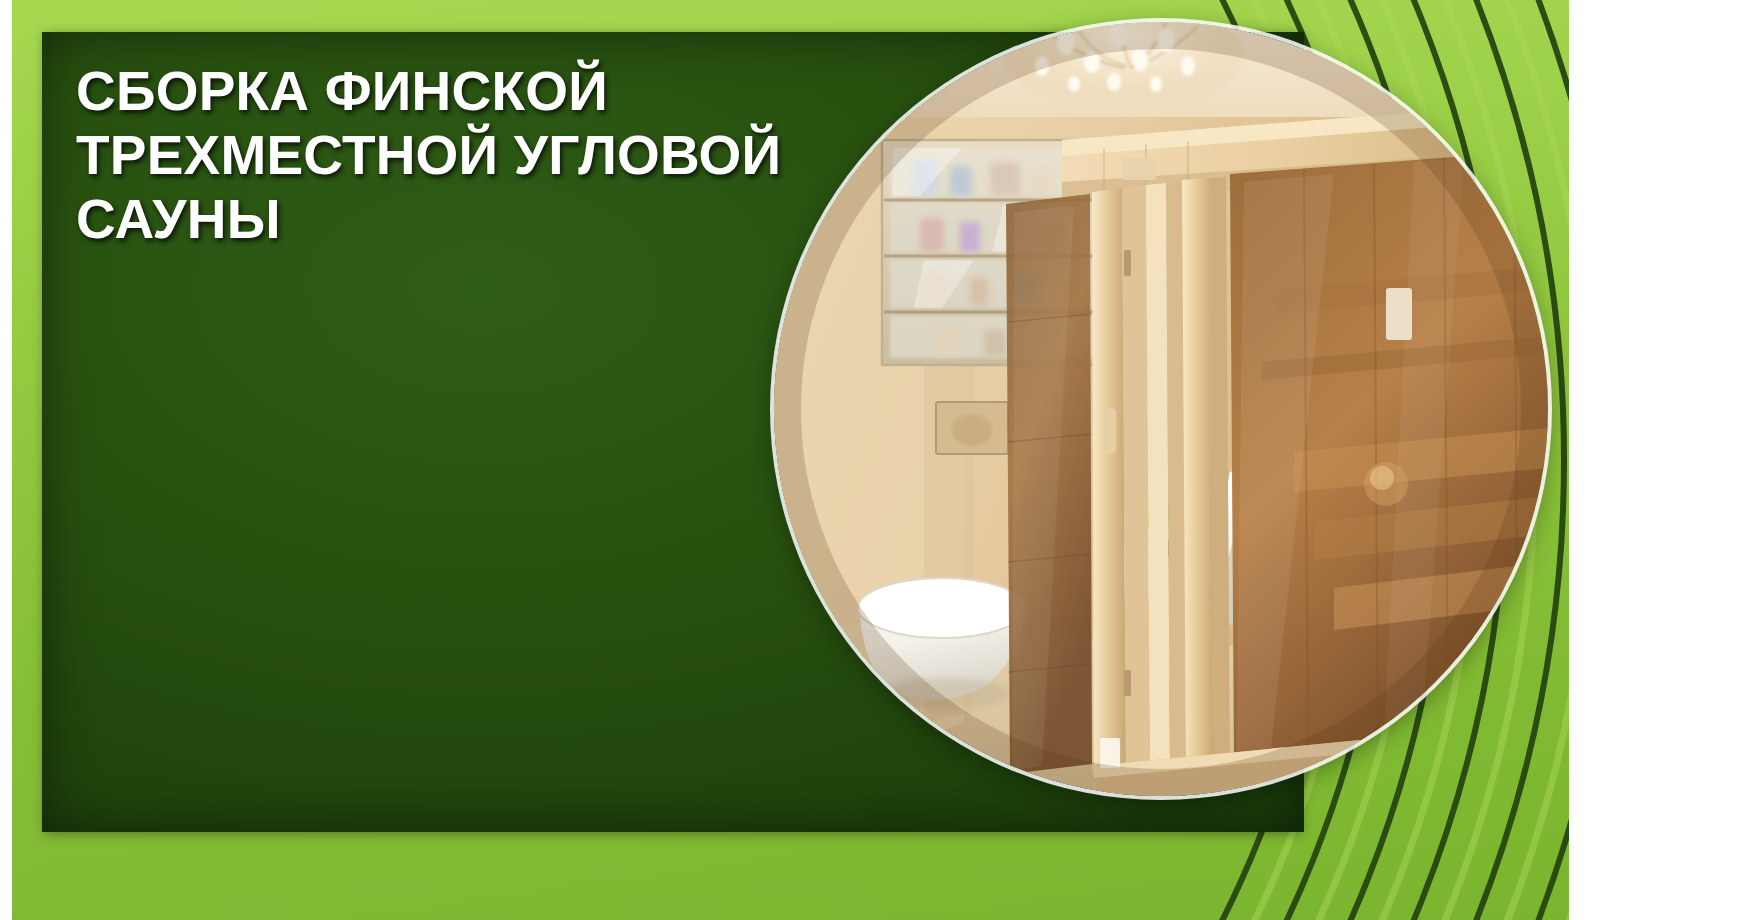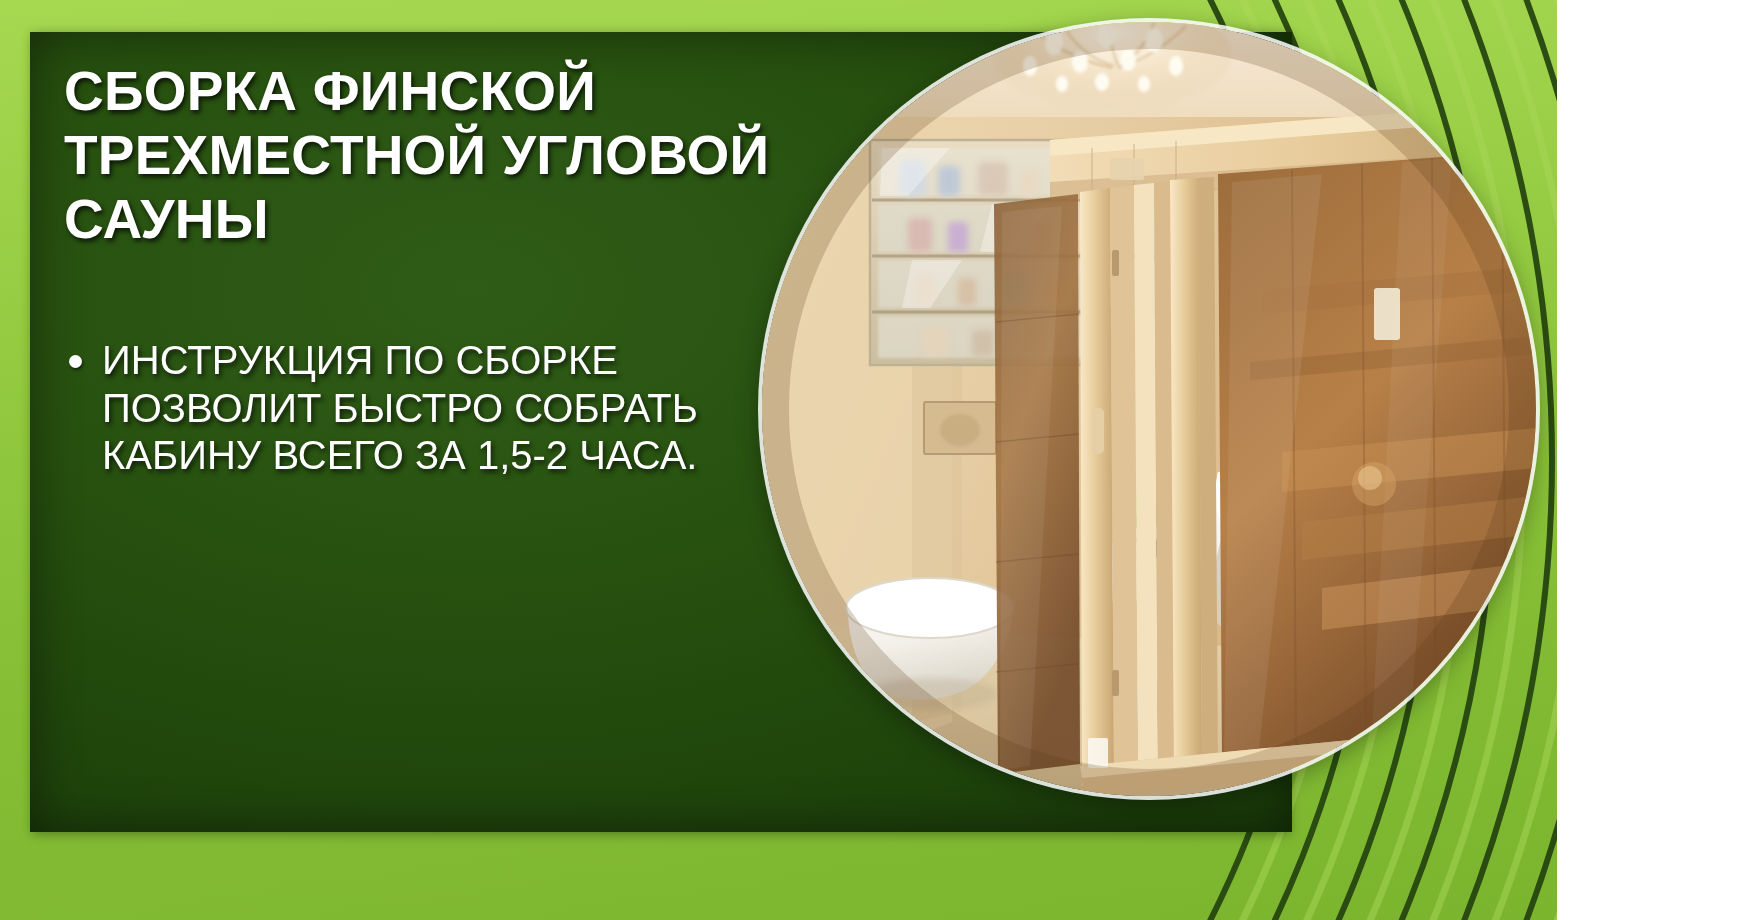--- a/index.html
+++ b/index.html
@@ -12,20 +12,21 @@
     font-family: "Liberation Sans", "DejaVu Sans", sans-serif;
   }
 
   
   .slide {
     position: relative;
     width: 1557px;
     height: 920px;
     overflow: hidden;
     background: #8fc63d;
+    margin-left: 12px;
   }
 
   
   .arc-bg {
     position: absolute;
     inset: 0;
     z-index: 1;
     overflow: hidden;
   }
   .arc-bg svg {
@@ -481,21 +482,17 @@
         <ellipse cx="387" cy="387" rx="387" ry="387" fill="none" stroke="rgba(90,60,25,0.22)" stroke-width="54"></ellipse>
       </svg>
     </div>
   </div>
 
   <div class="content">
 
     <h1 class="title">СБОРКА ФИНСКОЙ ТРЕХМЕСТНОЙ УГЛОВОЙ САУНЫ</h1>
 
     <ul class="bullets">
-      <li class="bullet">
-        <span class="dot"></span>
-        <span>ИНСТРУКЦИЯ ПО СБОРКЕ ПОЗВОЛИТ БЫСТРО СОБРАТЬ КАБИНУ ВСЕГО ЗА 1,5-2 ЧАСА.</span>
-      </li>
     </ul>
 
   </div>
 
 </div>
 
 </body></html>

